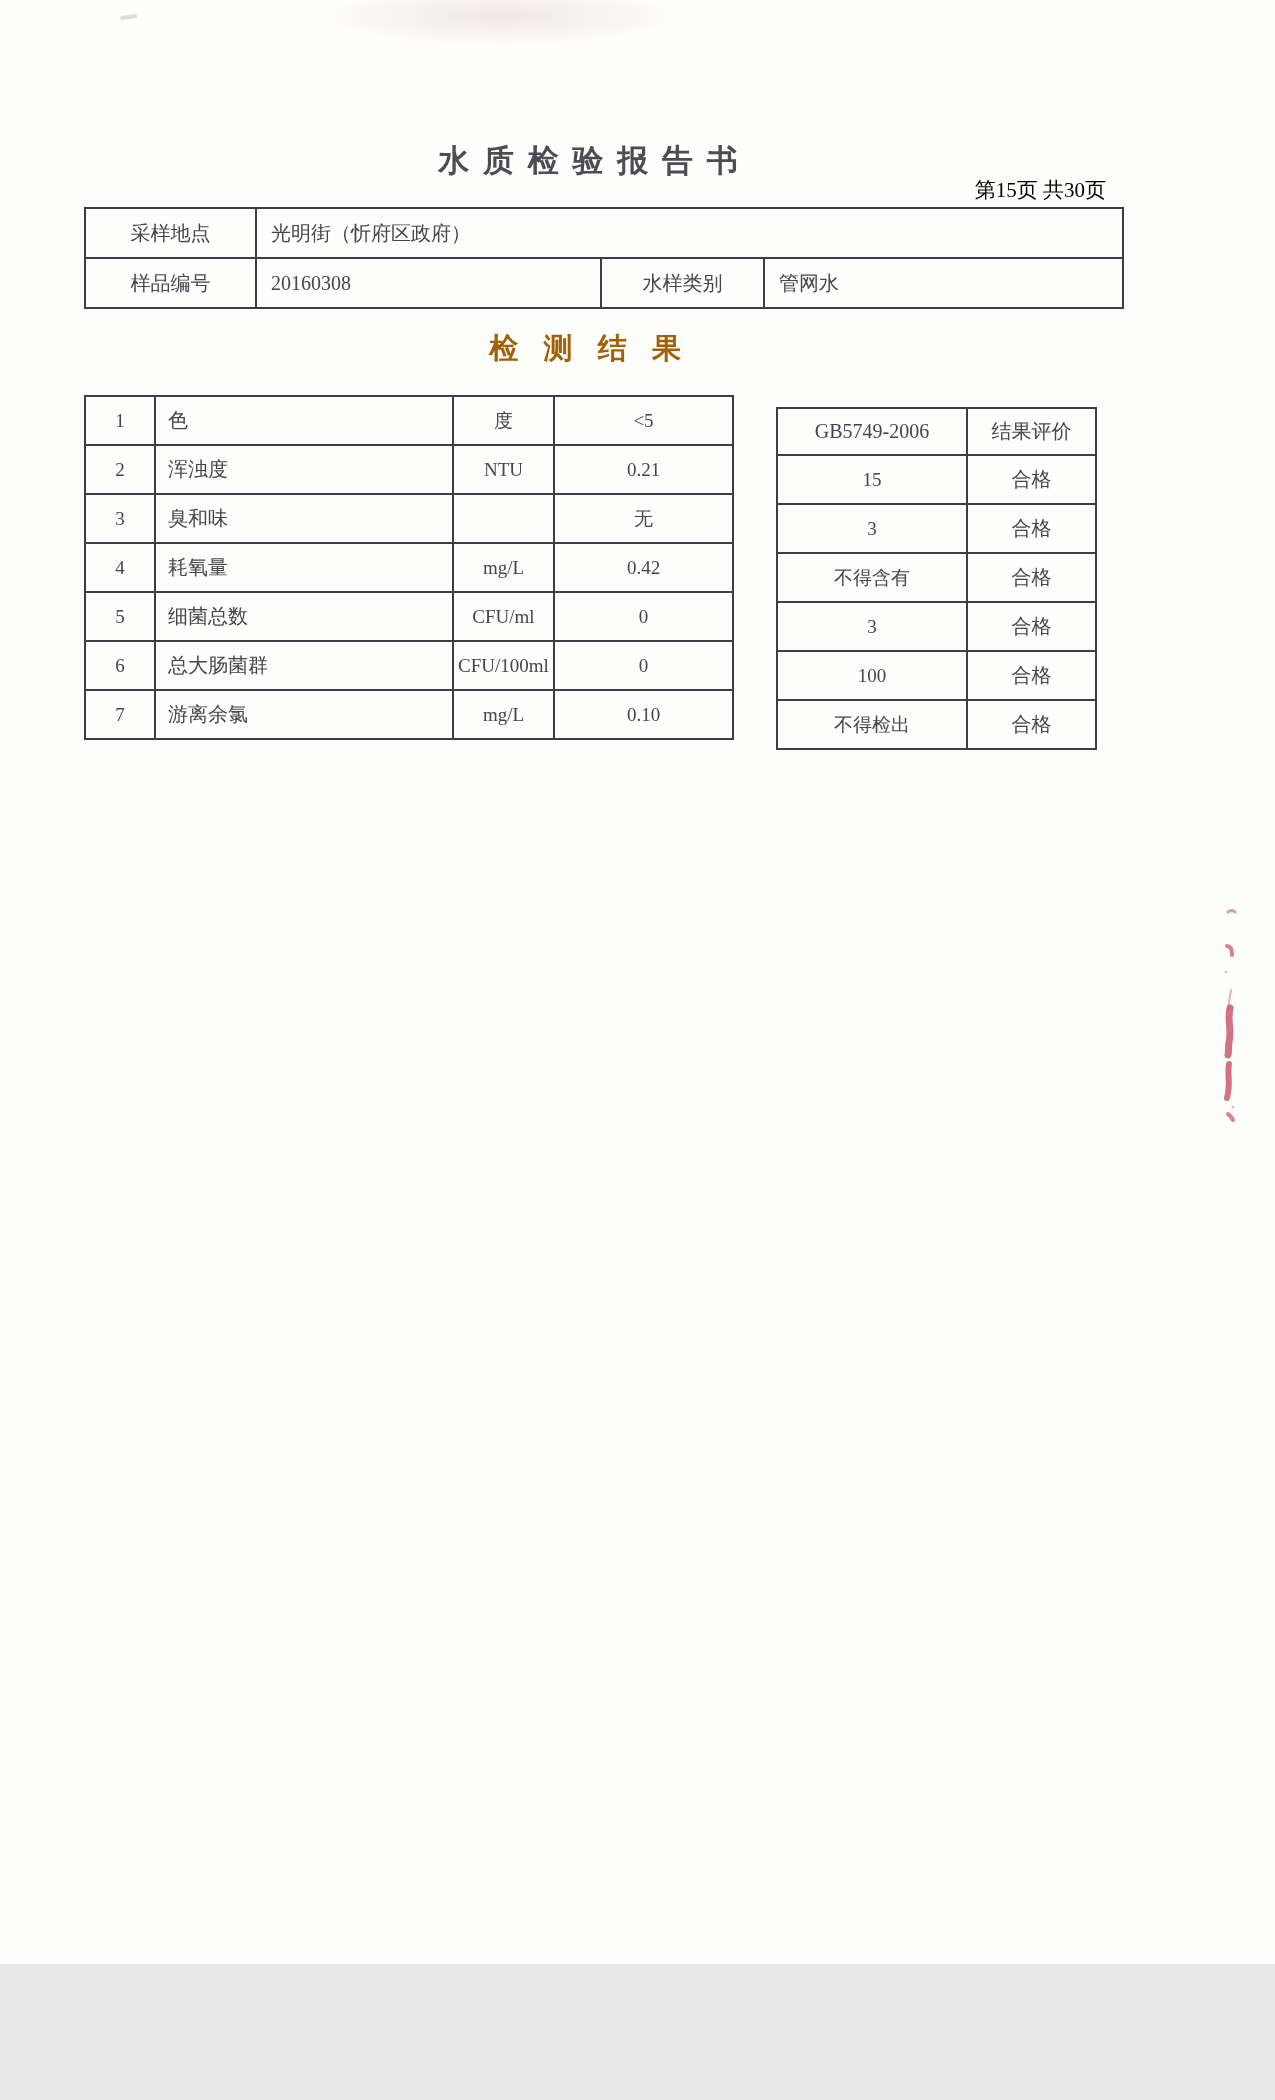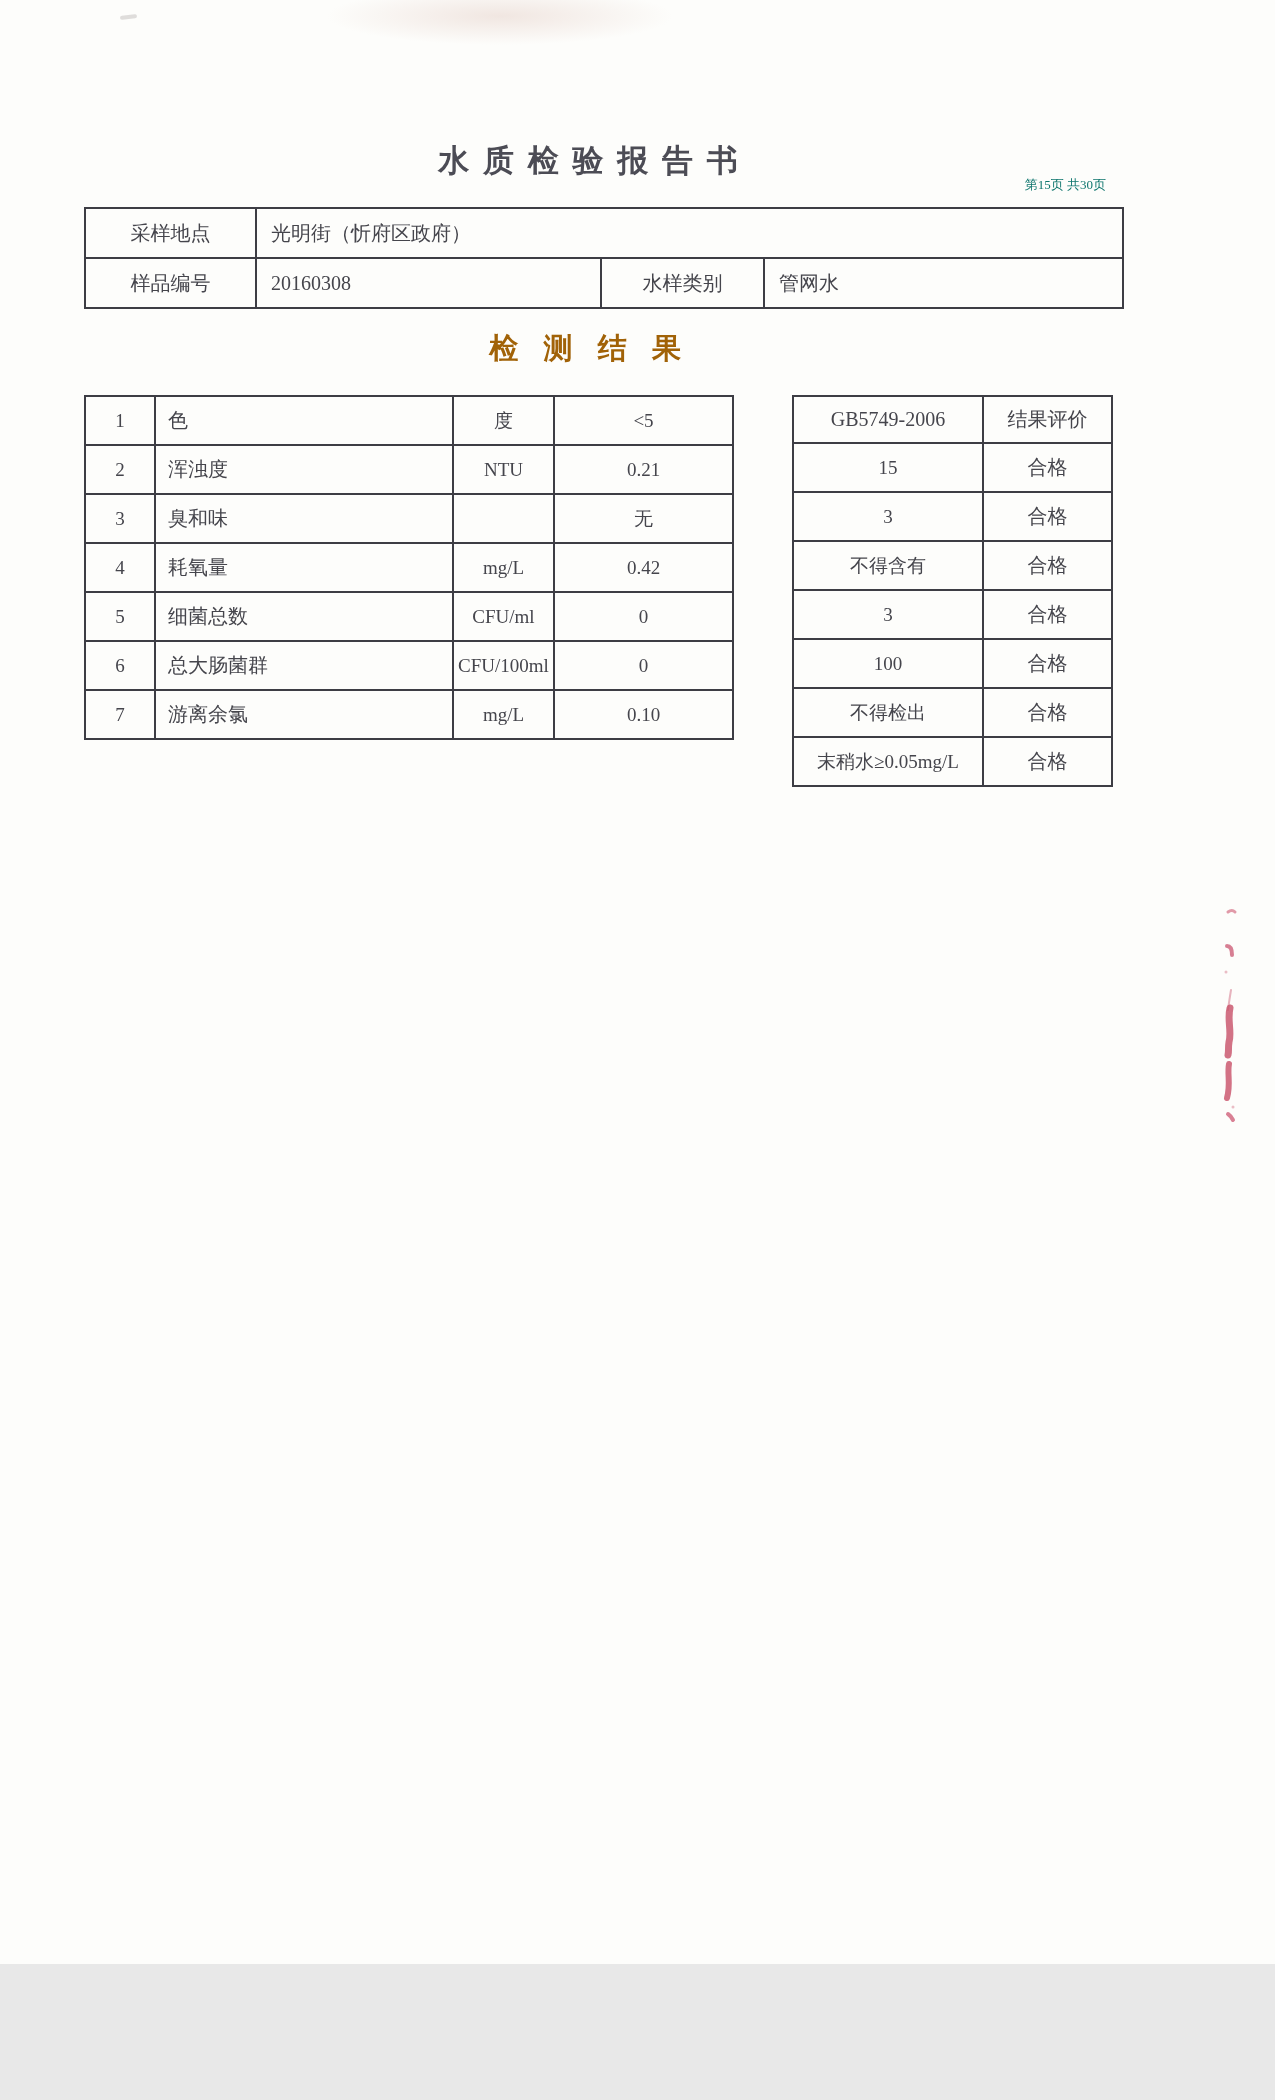--- a/index.html
+++ b/index.html
@@ -24,42 +24,42 @@
   }
   .red-marks { position:absolute; left:1218px; top:902px; }
 
   .doc-title {
     position:absolute; left:84px; top:140px; width:1011px;
     text-align:center; font-size:31px; font-weight:bold;
     letter-spacing:3px; color:#4c4c55; white-space:pre;
   }
   .page-note {
     position:absolute; left:84px; top:176px; width:1022px;
-    text-align:right; font-size:13px; color:#0f766e;
+    text-align:right; font-size:21px; color:#000000;
   }
 
   table { border-collapse:collapse; table-layout:fixed; }
   td, th { border:2px solid #3d3d44; font-weight:normal; overflow:hidden; }
 
   .info-table { position:absolute; left:84px; top:207px; width:1038px; }
   .info-table td { height:46px; font-size:20px; }
   .c-label { text-align:center; }
   .c-value { text-align:left; padding-left:14px; }
 
   .section-title {
     position:absolute; left:84px; top:329px; width:1011px;
     text-align:center; font-size:29px; font-weight:bold;
     letter-spacing:9px; color:#a16207; white-space:pre;
   }
 
   .results-table { position:absolute; top:395px; }
   .results-table th { height:43px; font-size:20px; }
   .results-table td { height:45px; font-size:20px; text-align:center; }
   .results-left  { left:84px;  width:648px; }
-  .results-right { left:792px; width:319px; }
+  .results-right { left:776px; width:319px;margin-top:12px; }
   .cell-item { text-align:left !important; padding-left:12px; }
   .cell-unit, .cell-value, .cell-standard { font-size:19px !important; }
   .cell-index { font-size:19px !important; }
 
   .blank-box {
     position:absolute; left:84px; top:784px; width:1013px; height:568px;
     border:2px solid #3d3d44; box-sizing:border-box;
   }
   .blank-label { display:block; padding:6px 0 0 14px; font-size:20px; }
 </style>
@@ -175,24 +175,20 @@
       <tr>
         <td class="cell-standard">3</td>
         <td>合格</td>
       </tr>
       <tr>
         <td class="cell-standard">100</td>
         <td>合格</td>
       </tr>
       <tr>
         <td class="cell-standard">不得检出</td>
-        <td>合格</td>
-      </tr>
-      <tr>
-        <td class="cell-standard">末稍水≥0.05mg/L</td>
         <td>合格</td>
       </tr>
     </tbody>
   </table>
 
 
   <svg class="red-marks" width="26" height="230" viewBox="0 0 26 230" fill="none">
     <path d="M10 10 q4 -3 7 0" stroke="#da8194" stroke-width="3" stroke-linecap="round" opacity="0.8"></path>
     <path d="M9 44 q5 0 5 9" stroke="#d06880" stroke-width="4" stroke-linecap="round" opacity="0.85"></path>
     <path d="M13 88 q-2 12 -3 20" stroke="#dd93a2" stroke-width="2" stroke-linecap="round" opacity="0.7"></path>

